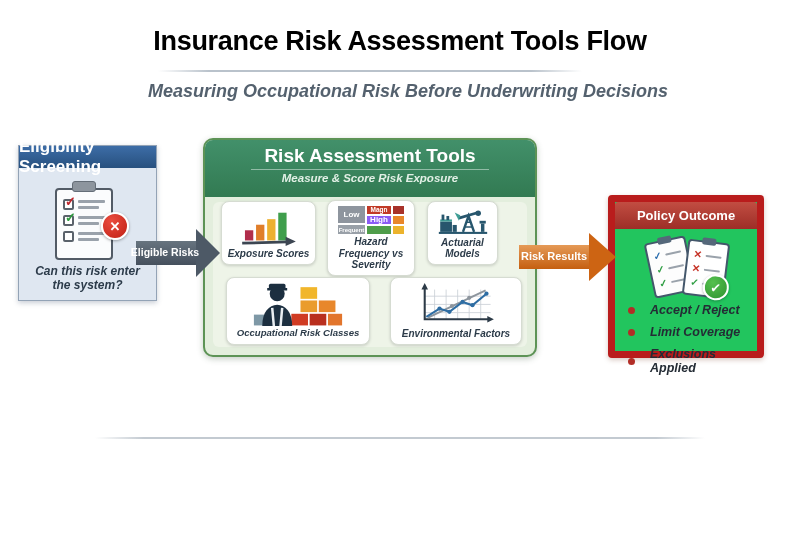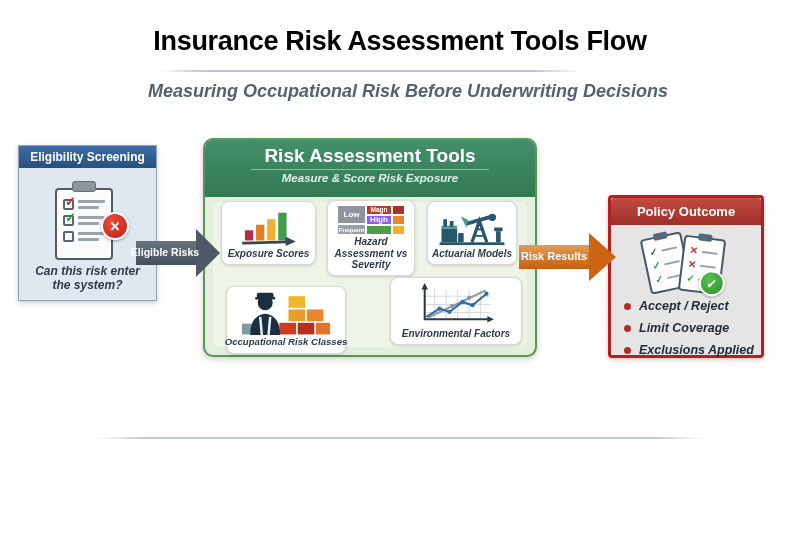--- a/index.html
+++ b/index.html
@@ -13,21 +13,21 @@
                 color:#000000; letter-spacing:-0.3px; }
   .title-rule { top:70px; left:158px; width:424px; height:2px;
                 background:linear-gradient(90deg, rgba(185,194,203,0), #b9c2cb 12%, #b9c2cb 88%, rgba(185,194,203,0)); }
   .page-subtitle { top:81px; left:8px; width:100%; text-align:center; font-style:italic; font-weight:700;
                    font-size:18px; color:#54616e; }
 
   
   .elig-box { left:18px; top:145px; width:139px; height:156px; background:#dfe7f1;
               border:1px solid #93a3b6; box-shadow:0 2px 5px rgba(40,60,90,.25); }
   .elig-header { height:22px; background:linear-gradient(180deg,#3d6da7,#27507e); color:#fff;
-                 font-weight:700; font-size:12px; display:flex; align-items:center; justify-content:center; }
+                 font-weight:700; font-size:17px; display:flex; align-items:center; justify-content:center; }
   .clipboard { position:absolute; left:36px; top:42px; width:58px; height:72px; }
   .clip-tab { position:absolute; top:-7px; left:50%; transform:translateX(-50%); width:24px; height:11px;
               background:#8d959e; border:1px solid #646d77; border-radius:3px; z-index:2; }
   .board { position:absolute; inset:0; background:#fbfcfd; border:2px solid #525b66; border-radius:4px;
            padding:9px 6px 4px; display:flex; flex-direction:column; gap:5px; }
   .chk-row { display:flex; align-items:flex-start; gap:4px; }
   .chk-box { width:11px; height:11px; border:2px solid #5a626b; border-radius:2px; position:relative;
              background:#fff; flex:none; }
   .chk-glyph { position:absolute; top:-7px; left:0; font-size:13px; font-weight:700; font-style:normal; }
   .chk-lines { display:flex; flex-direction:column; gap:3px; flex:1; padding-top:1px; }
@@ -65,60 +65,60 @@
   .assess-panel { position:absolute; left:8px; right:8px; top:62px; bottom:8px; background:#eef4e8;
                   border-radius:6px; }
 
   .tool-card { position:absolute; background:#fff; border:1px solid #d6dcd2; border-radius:8px;
                box-shadow:0 1px 3px rgba(0,0,0,.16); display:flex; flex-direction:column;
                align-items:center; justify-content:flex-end; padding:5px 3px 5px; z-index:4; }
   .tool-label { font-style:italic; font-weight:700; font-size:10px; color:#2c3b49; text-align:center;
                 line-height:1.12; margin-top:2px; }
   .card-1 { left:221px; top:201px; width:95px;  height:64px; }
   .card-2 { left:327px; top:200px; width:88px;  height:76px; }
-  .card-3 { left:427px; top:201px; width:90px;  height:64px; }
-  .card-4 { left:226px; top:277px; width:120px; height:68px;margin-top:9px; }
+  .card-3 { left:427px; top:201px; width:71px;  height:64px; }
+  .card-4 { left:226px; top:277px; width:144px; height:68px; }
   .card-4 .tool-label { font-size:9.6px; white-space:nowrap; }
   .card-5 { left:390px; top:277px; width:132px; height:68px; }
 
   
   .matrix { width:66px; height:40px; display:flex; gap:2px; }
   .m-col { display:flex; flex-direction:column; gap:2px; }
   .m-colA { width:27px; } .m-colB { width:24px; } .m-colC { width:11px; }
   .m-cell { display:flex; align-items:center; justify-content:center; color:#fff; font-weight:700; overflow:hidden; }
   .m-low  { flex:1.8; background:#8e959e; font-size:8px; }
   .m-freq { flex:1;   background:#99a0a8; font-size:6px; }
   .m-magn { flex:1; background:#c23a27; font-size:6.5px; }
   .m-high { flex:1; background:#8b5cf6; font-size:8px; }
   .m-grn  { flex:1.1; background:#4f9d4a; }
   .m-c1 { flex:1; background:#a8322a; } .m-c2 { flex:1; background:#e8872b; } .m-c3 { flex:1.1; background:#ecb32c; }
 
   
-  .outcome-box { left:608px; top:195px; width:156px; height:163px; background:#e5e5e5;
-                 border:3px solid #b91c1c; border-radius:4px; box-shadow:0 2px 5px rgba(120,60,40,.28); }
+  .outcome-box { left:608px; top:195px; width:156px; height:163px; background:#22c55e;
+                 border:7px solid #b91c1c; border-radius:4px; box-shadow:0 2px 5px rgba(120,60,40,.28); }
   .outcome-header { height:27px; background:linear-gradient(180deg,#c24d42,#9d2e27); color:#fff;
                     font-weight:700; font-size:13px; display:flex; align-items:center; justify-content:center;
                     border-radius:3px 3px 0 0; }
   .pads { position:absolute; left:32px; top:35px; width:92px; height:64px; }
   .pad { position:absolute; width:42px; height:56px; background:#fdfdfd; border:2px solid #44576b;
          border-radius:4px; padding:8px 5px 3px; }
   .pad-tab { position:absolute; top:-5px; left:50%; transform:translateX(-50%); width:14px; height:7px;
              background:#55687a; border-radius:2px; }
   .pad-left  { left:2px;  top:2px; transform:rotate(-12deg); }
   .pad-right { left:38px; top:4px; transform:rotate(7deg); background:#ffffff; }
   .pad-row { display:flex; align-items:center; gap:3px; margin-bottom:4px; }
   .pad-glyph { font-size:10px; font-weight:700; line-height:1; width:9px; flex:none; }
   .pad-line { flex:1; height:2.5px; background:#9aa2ab; border-radius:1px; }
   .ok-badge { position:absolute; right:-6px; bottom:-4px; width:26px; height:26px; border-radius:50%;
               background:radial-gradient(circle at 35% 30%, #55c04e, #2e9230); border:2px solid #fff;
               color:#fff; font-weight:700; font-size:13px; display:flex; align-items:center;
               justify-content:center; box-shadow:0 1px 3px rgba(0,0,0,.3); z-index:3; }
   .outcome-bullets { position:absolute; left:13px; top:101px; right:4px; display:flex;
                      flex-direction:column; gap:8px; }
-  .bullet-row { display:flex; align-items:center; gap:8px; }
+  .bullet-row { display:flex; align-items:center; gap:15px; }
   .bullet-dot { width:7px; height:7px; border-radius:50%; background:#b22d26; flex:none; }
   .bullet-text { font-style:italic; font-weight:700; font-size:12.5px; color:#242c35; }
 
   
   .footer-rule { left:95px; top:437px; width:610px; height:2px;
                  background:linear-gradient(90deg, rgba(195,202,209,0), #c3cad1 8%, #c3cad1 92%, rgba(195,202,209,0)); }
   .footer-caption { top:447px; left:0; width:100%; text-align:center; font-style:italic; font-weight:700;
                     font-size:13.5px; color:#43505d; }
 </style>
 </head>
@@ -201,21 +201,21 @@
         <div class="m-cell m-magn">Magn</div>
         <div class="m-cell m-high">High</div>
         <div class="m-cell m-grn"></div>
       </div>
       <div class="m-col m-colC">
         <div class="m-cell m-c1"></div>
         <div class="m-cell m-c2"></div>
         <div class="m-cell m-c3"></div>
       </div>
     </div>
-    <div class="tool-label">Hazard Assessment vs Severity</div>
+    <div class="tool-label">Hazard Frequency vs Severity</div>
   </div>
 
   <div class="abs tool-card card-3">
     <svg width="70" height="37" viewBox="0 0 72 40">
       <rect x="1" y="36" width="70" height="3" fill="#27566d"></rect>
       <rect x="3" y="21" width="17" height="15" fill="#27566d"></rect>
       <rect x="3" y="18" width="17" height="3" fill="#3f9e95"></rect>
       <rect x="5" y="11" width="4" height="8" fill="#27566d"></rect>
       <rect x="12" y="13" width="4" height="6" fill="#27566d"></rect>
       <rect x="21" y="26" width="6" height="10" fill="#27566d"></rect>

